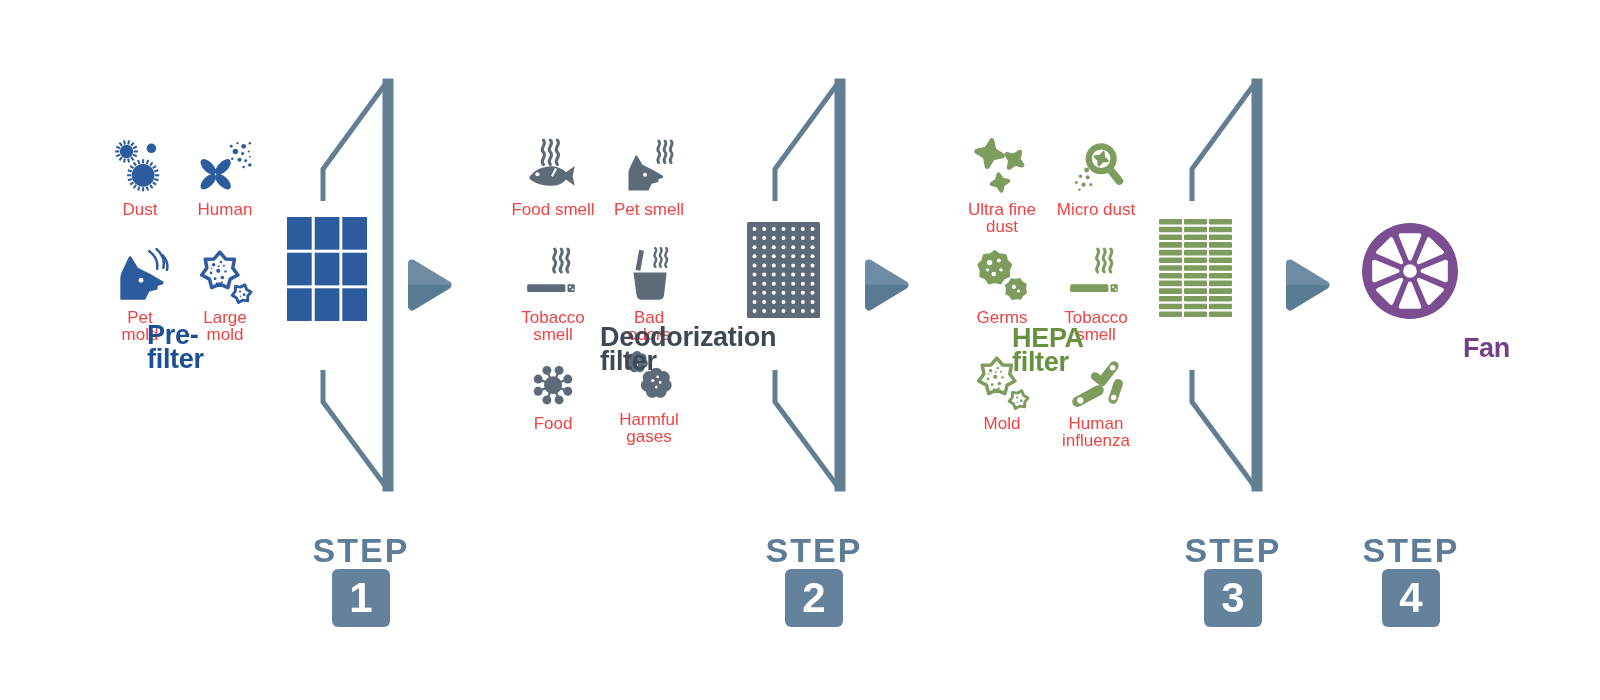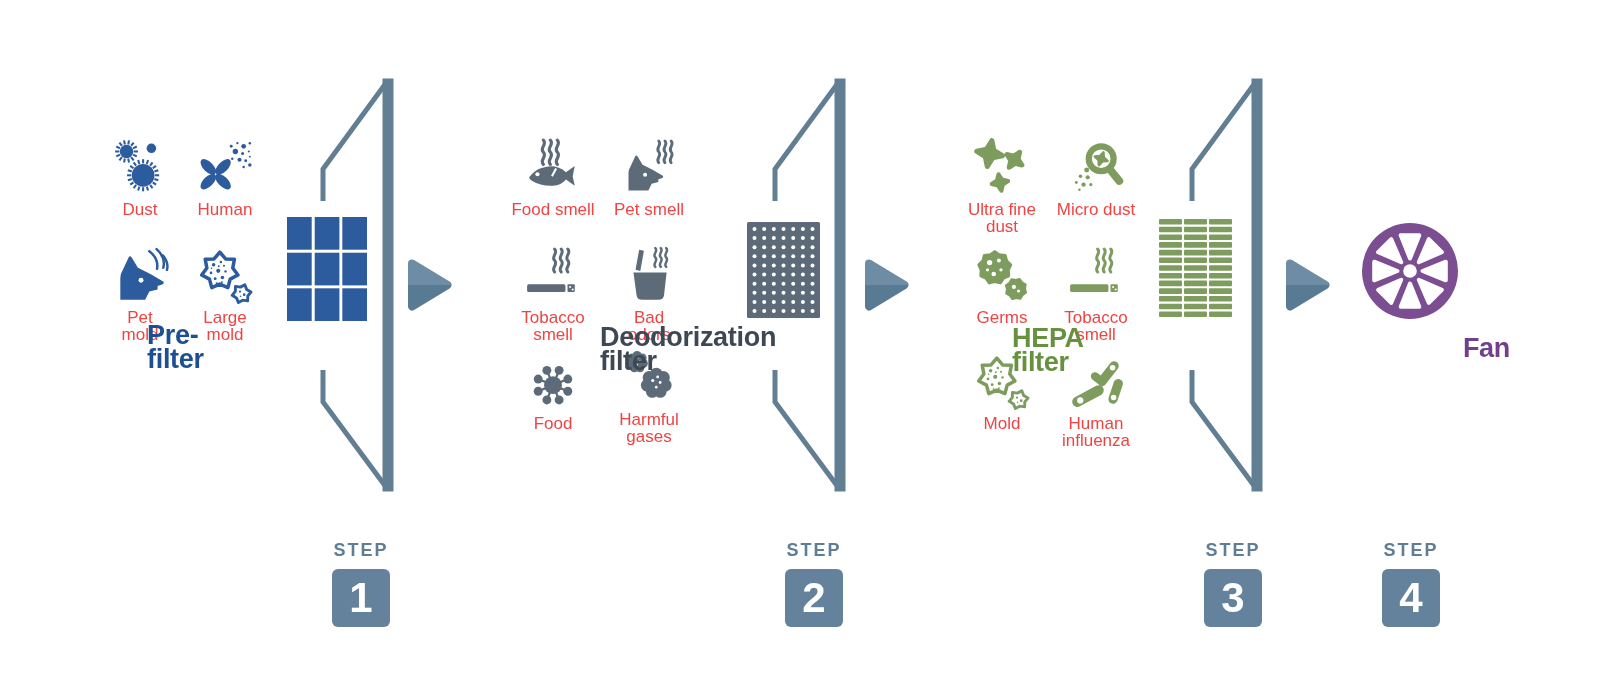--- a/index.html
+++ b/index.html
@@ -6,21 +6,21 @@
   .canvas{position:relative;width:1600px;height:700px;background:#ffffff;overflow:hidden;
           font-family:"Liberation Sans", sans-serif;}
   .abs{position:absolute;}
   .cell{position:absolute;width:96px;text-align:center;}
   .ico{height:62px;display:flex;align-items:flex-end;justify-content:center;}
   .lbl{margin-top:5px;font-size:17px;line-height:17px;color:#ef4444;white-space:pre-line;}
   .flabel{position:absolute;width:220px;font-size:27px;line-height:24px;font-weight:bold;
           white-space:pre-line;letter-spacing:-0.3px;}
   .flabel.center{text-align:right;width:200px;}
   .stepcol{position:absolute;width:100px;text-align:center;}
-  .steptxt{font-size:18px;font-weight:bold;letter-spacing:2px;line-height:26px;}
+  .steptxt{font-size:34px;font-weight:bold;letter-spacing:2px;line-height:26px;}
   .badge{width:58px;height:58px;line-height:58px;margin:6px auto 0;border-radius:6px;
          font-size:42px;font-weight:bold;text-align:center;}
   svg{display:block;}
   .ico svg{display:block;}
 </style>
 </head>
 <body>
 
 <svg width="0" height="0" style="position:absolute">
   <defs>

